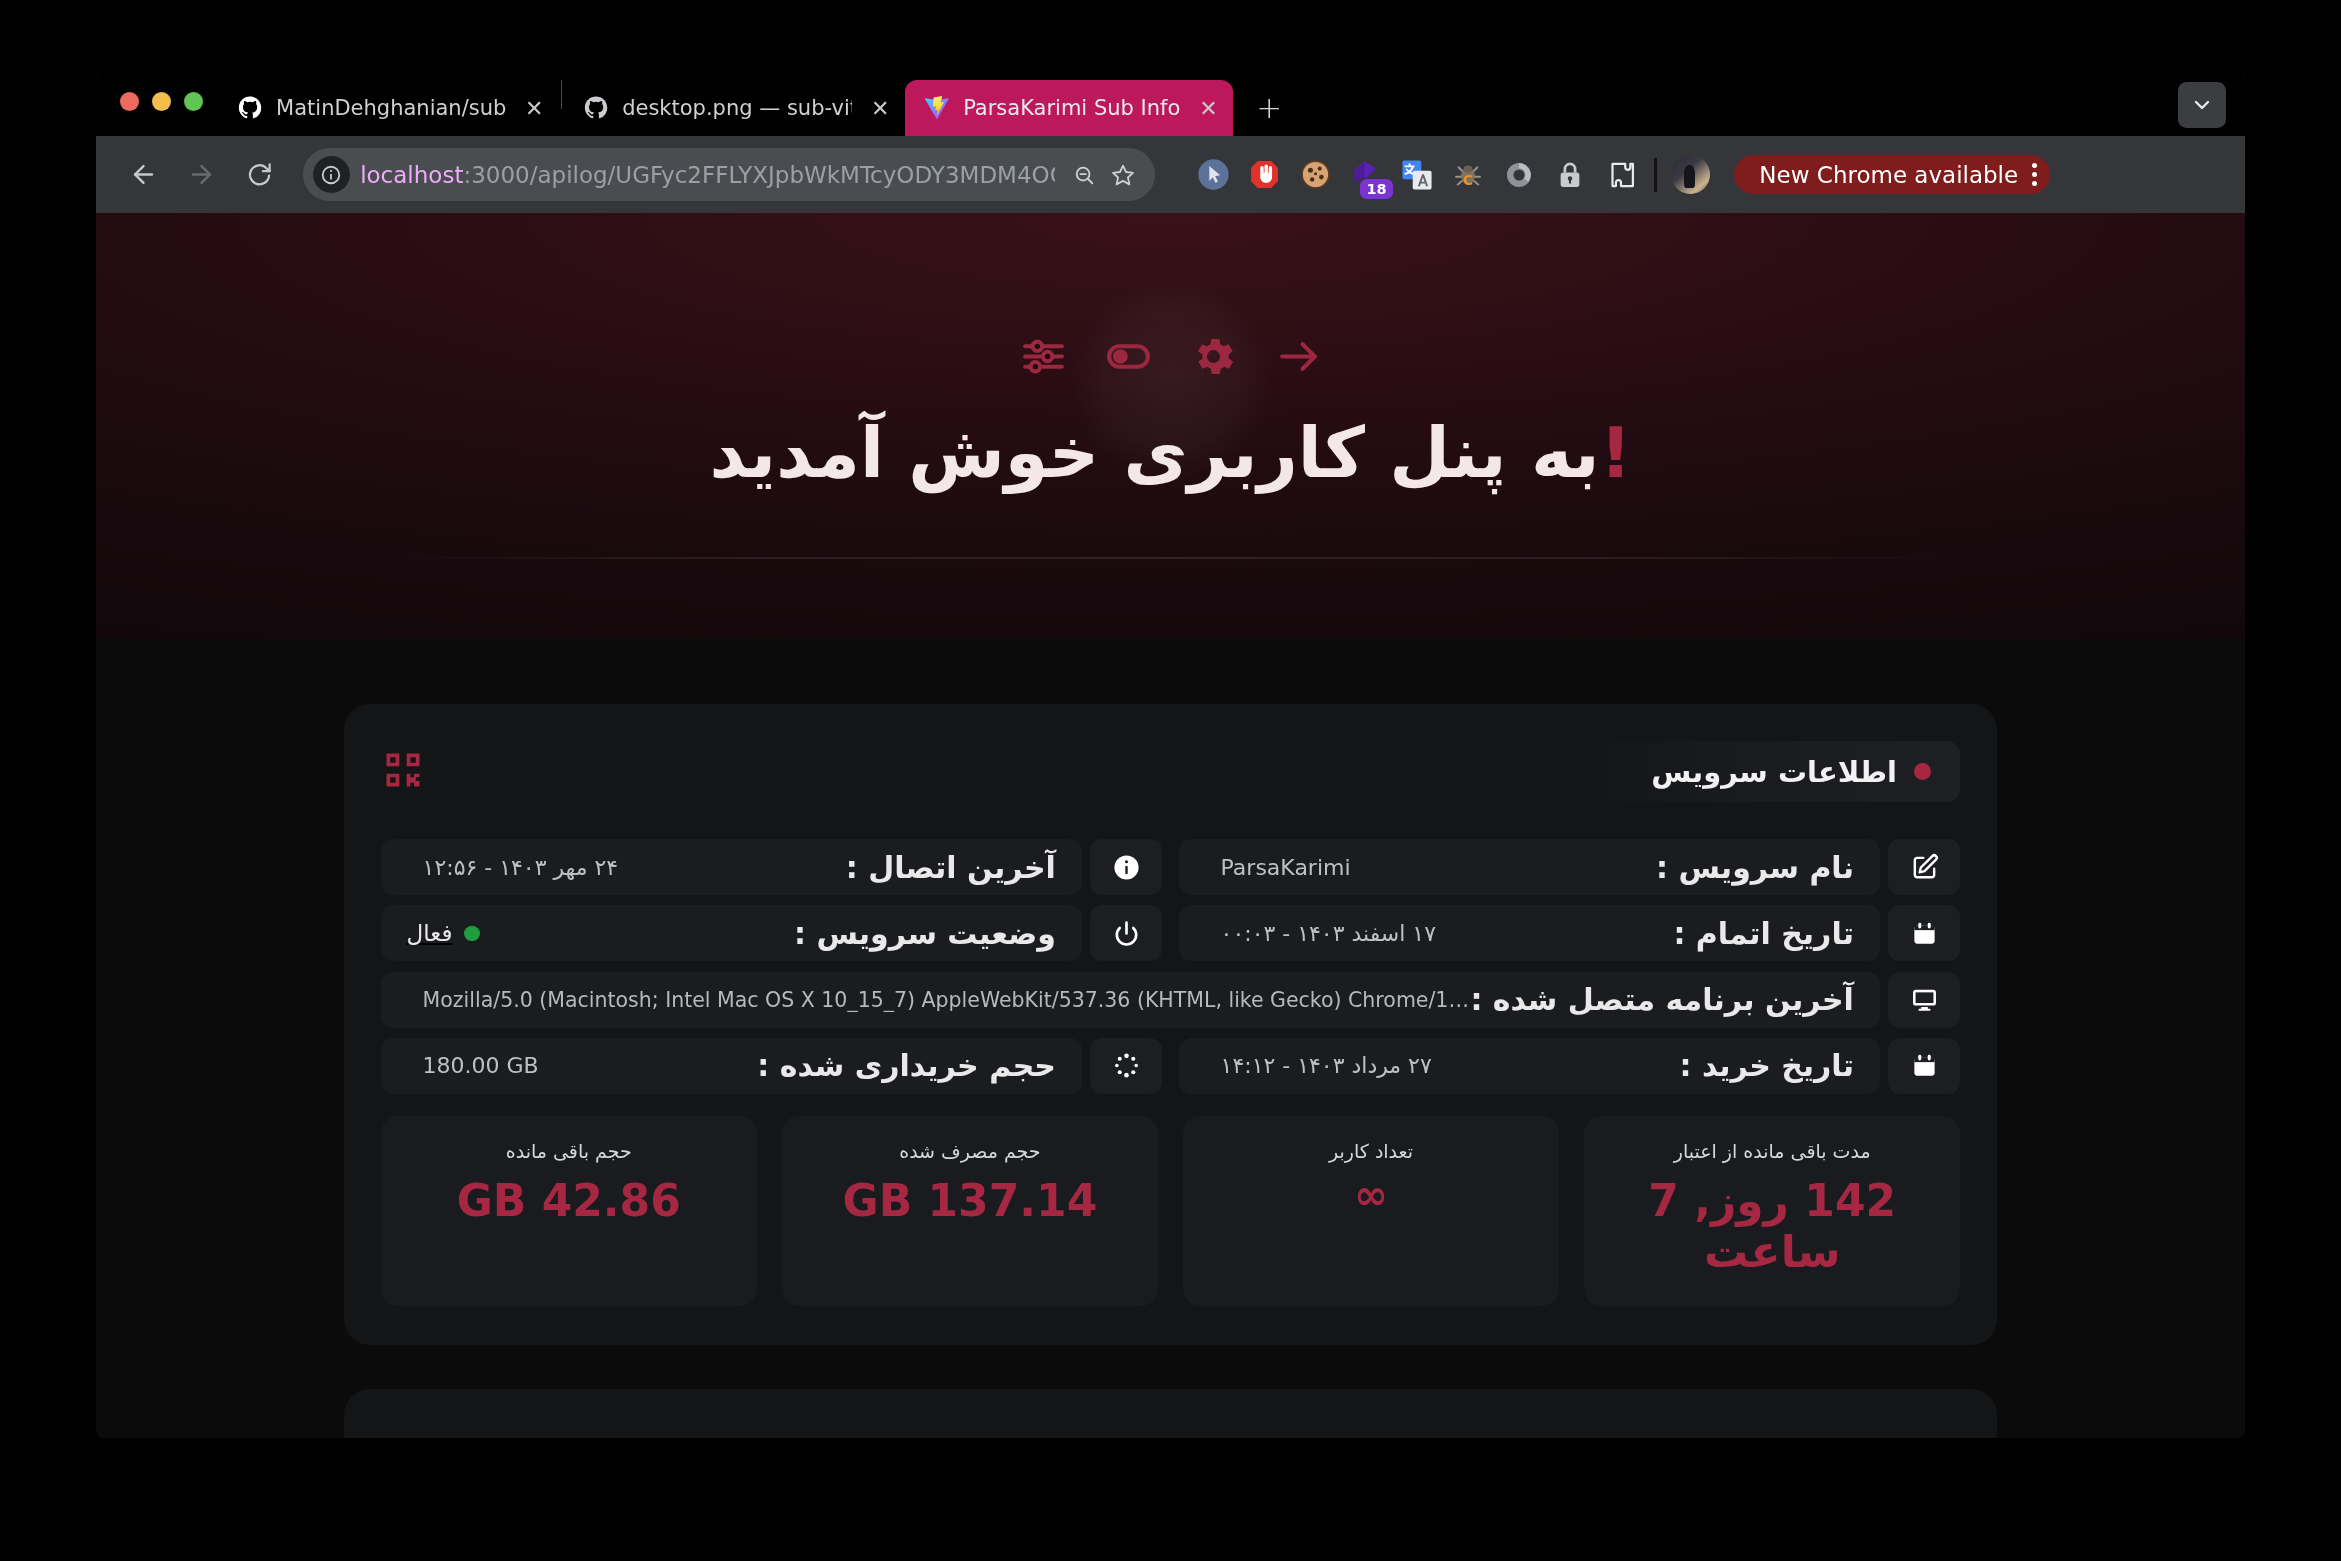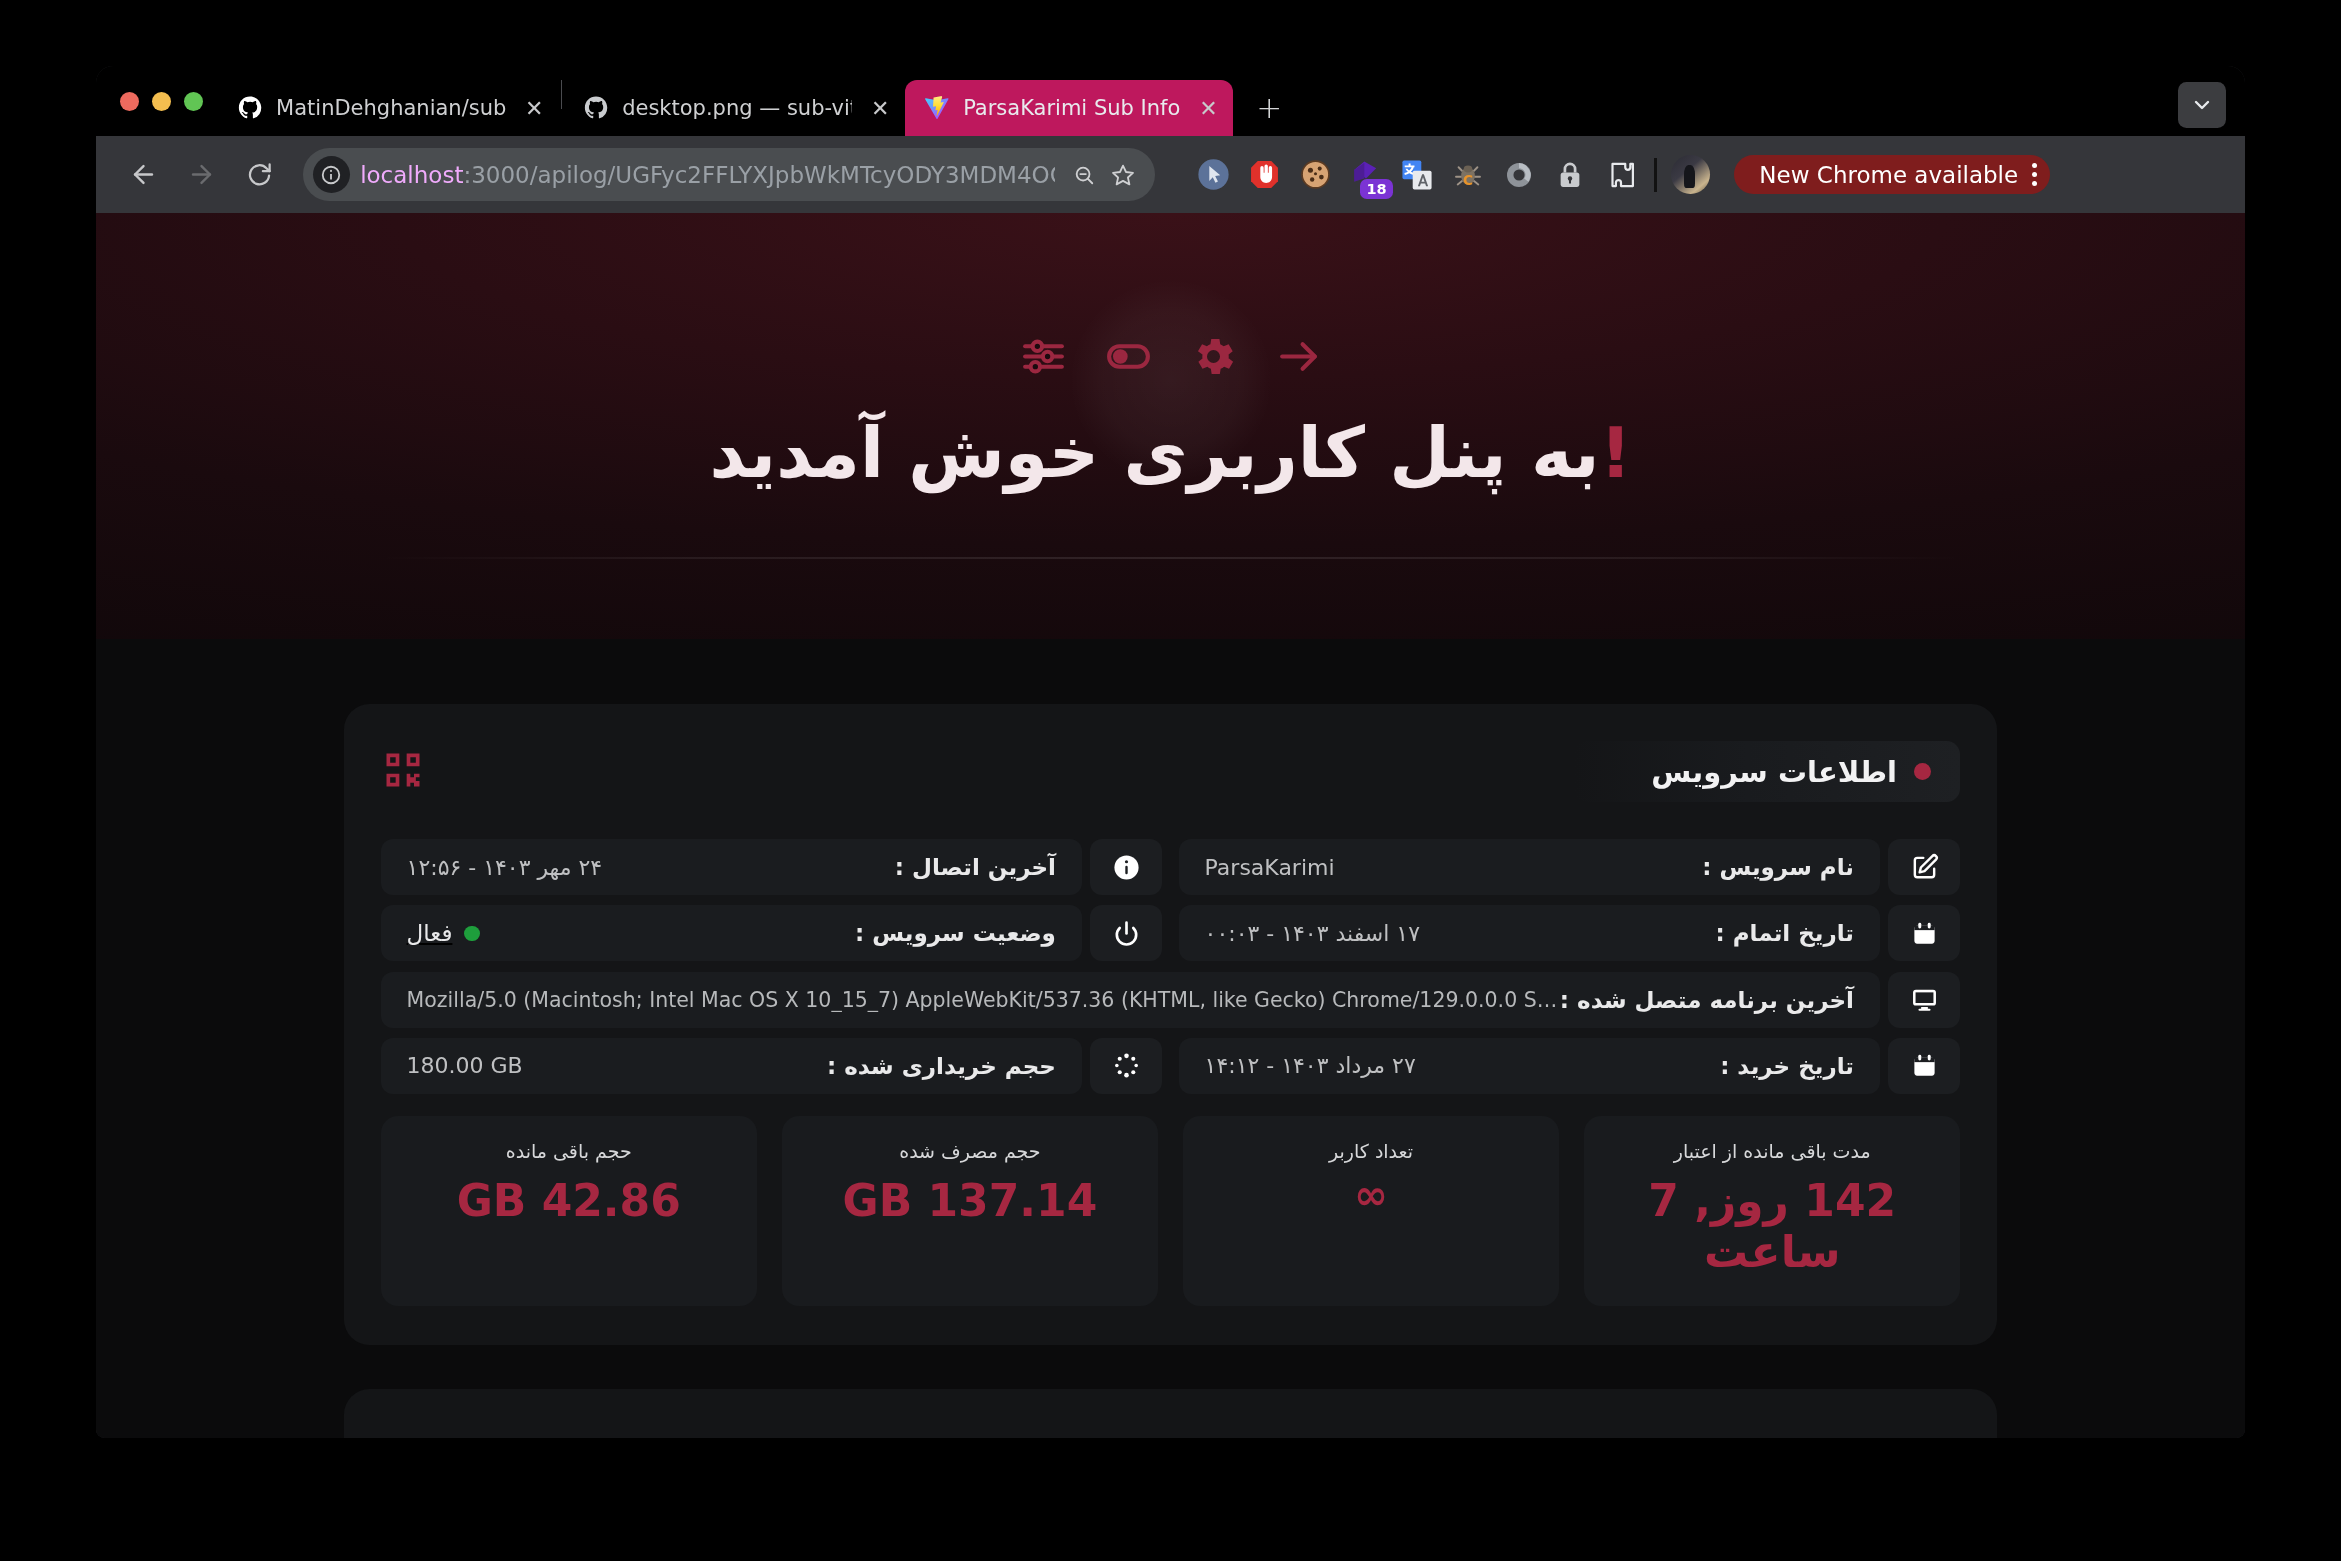--- a/index.html
+++ b/index.html
@@ -284,35 +284,36 @@
     background: #1A1C1F;
     border-radius: 12px;
     margin-right: 8.5px;
     display: flex; align-items: center;
     padding: 0 25.6px;
     min-height: 56px;
     min-width: 0;
   }
   .info-row .label {
     color: #E9E9EA;
-    font-size: 23px;
+    font-size: 30px;
     font-weight: 600;
     white-space: nowrap;
     flex: 0 0 auto;
   }
   .info-row .value {
     margin-right: auto;
     color: #BFC0C2;
     font-size: 22px;
     direction: ltr;
     unicode-bidi: plaintext;
     white-space: nowrap;
     overflow: hidden;
     text-overflow: ellipsis;
     text-align: left;
+    margin-left: 16px;
   }
   .info-row .value.rtl { direction: rtl; }
   .status-value { display: flex; align-items: center; gap: 12px; direction: rtl; margin-right: auto; text-decoration: underline; }
   .status-dot { width: 15.3px; height: 15.3px; border-radius: 50%; background: #1E9E3C; }
   .status-text { color: #E9E9EA; font-size: 23px; }
   .ua-row .body { padding: 0 25.6px; }
   .ua-row .value { font-size: 20.5px; color: #B7B9BB; }
 
   
   .stats {

